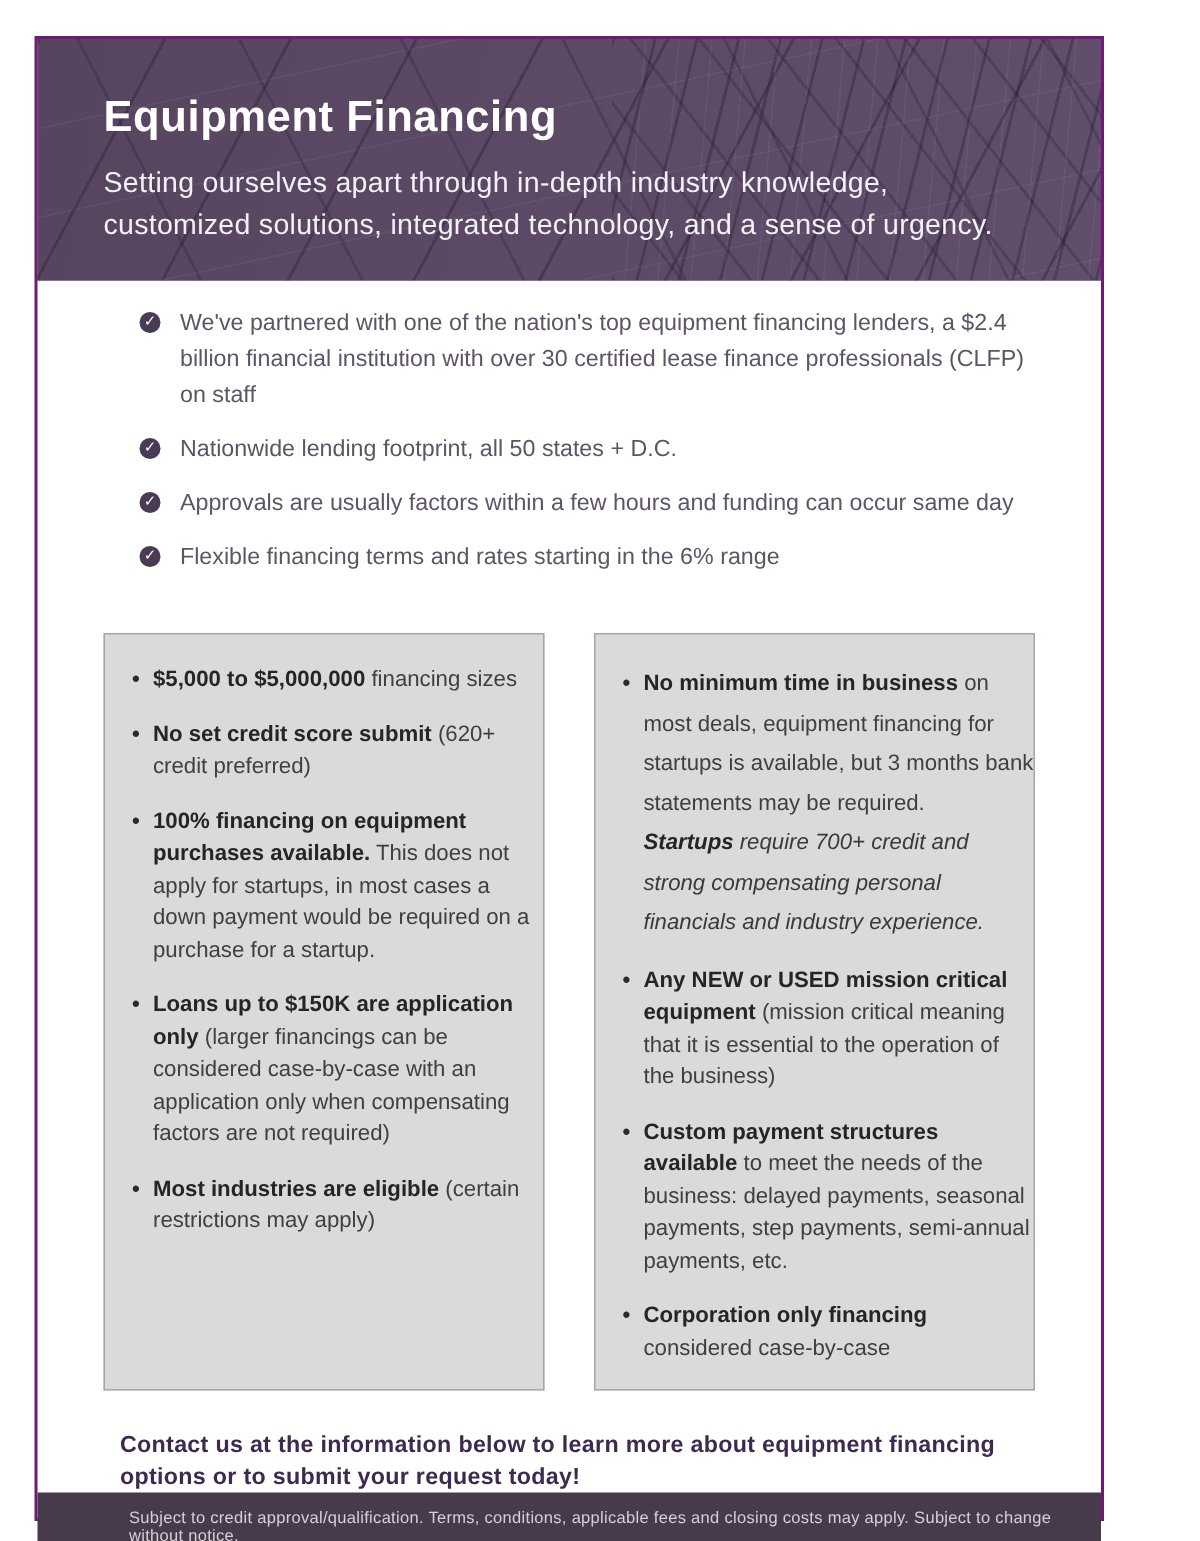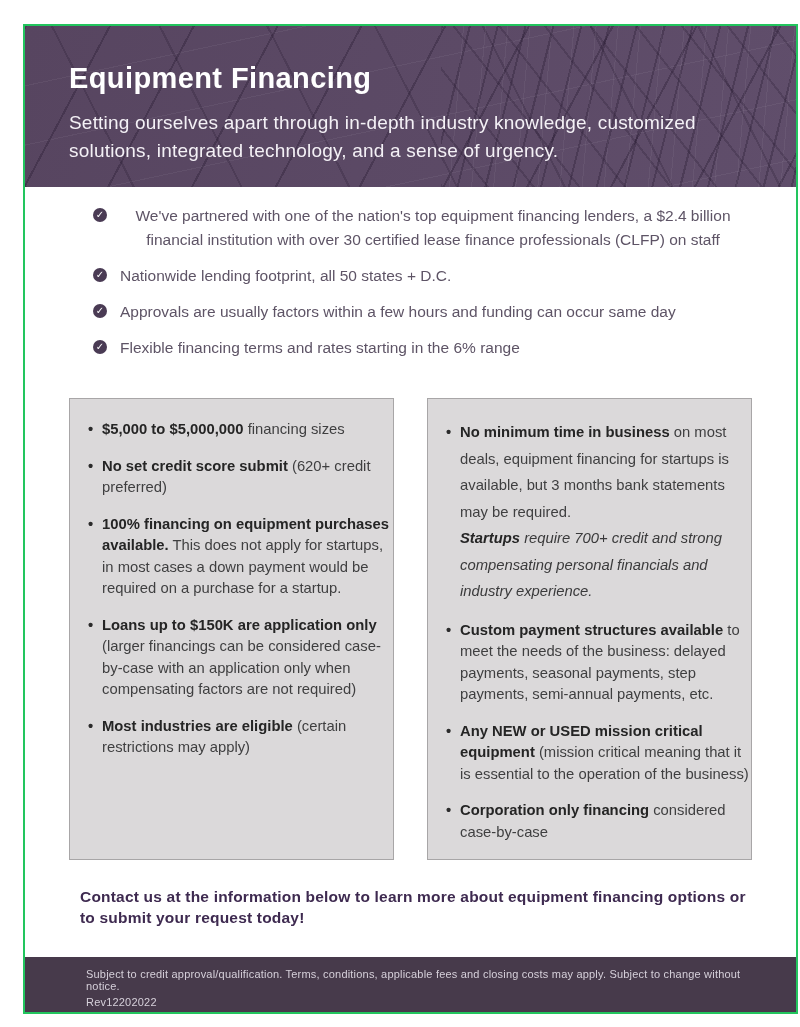--- a/index.html
+++ b/index.html
@@ -7,24 +7,24 @@
     width: 800px;
     height: 1027px;
     background: #ffffff;
     overflow: hidden;
     font-family: "Liberation Sans", sans-serif;
   }
   .page-frame {
     position: absolute;
     left: 23px;
     top: 24px;
-    width: 775px;
+    width: 713px;
     height: 990px;
     box-sizing: border-box;
-    border: 2px solid #22c55e;
+    border: 2px solid #701a75;
     background: #ffffff;
     display: flex;
     flex-direction: column;
   }
   
   .hero {
     position: relative;
     height: 161px;
     flex: 0 0 161px;
     background-color: #5b4965;
@@ -62,21 +62,20 @@
     max-width: 660px;
     color: #f4f1f6;
     font-size: 19px;
     font-weight: 400;
     line-height: 28px;
     letter-spacing: 0.2px;
   }
   
   .highlights {
     margin: 17px 50px 0 68px;
-    text-align: center;
   }
   .hl-item {
     display: flex;
     align-items: flex-start;
     gap: 13px;
     margin-bottom: 12px;
     color: #5e5466;
     font-size: 15.5px;
     line-height: 24px;
     max-width: 690px;
@@ -204,24 +203,24 @@
       </ul>
     </div>
 
     <div class="box right-box">
       <ul>
         <li class="li-loose">
           <span class="b">No minimum time in business</span><span> on most deals, equipment financing for startups is available, but 3 months bank statements may be required.</span>
           <span class="it-block"><span class="bi">Startups</span><span class="i"> require 700+ credit and strong compensating personal financials and industry experience.</span></span>
         </li>
         <li>
+          <span class="b">Any NEW or USED mission critical equipment</span><span> (mission critical meaning that it is essential to the operation of the business)</span>
+        </li>
+        <li>
           <span class="b">Custom payment structures available</span><span> to meet the needs of the business: delayed payments, seasonal payments, step payments, semi-annual payments, etc.</span>
-        </li>
-        <li>
-          <span class="b">Any NEW or USED mission critical equipment</span><span> (mission critical meaning that it is essential to the operation of the business)</span>
         </li>
         <li>
           <span class="b">Corporation only financing</span><span> considered case-by-case</span>
         </li>
       </ul>
     </div>
 
   </section>
 
   <p class="contact">Contact us at the information below to learn more about equipment financing options or to submit your request today!</p>

